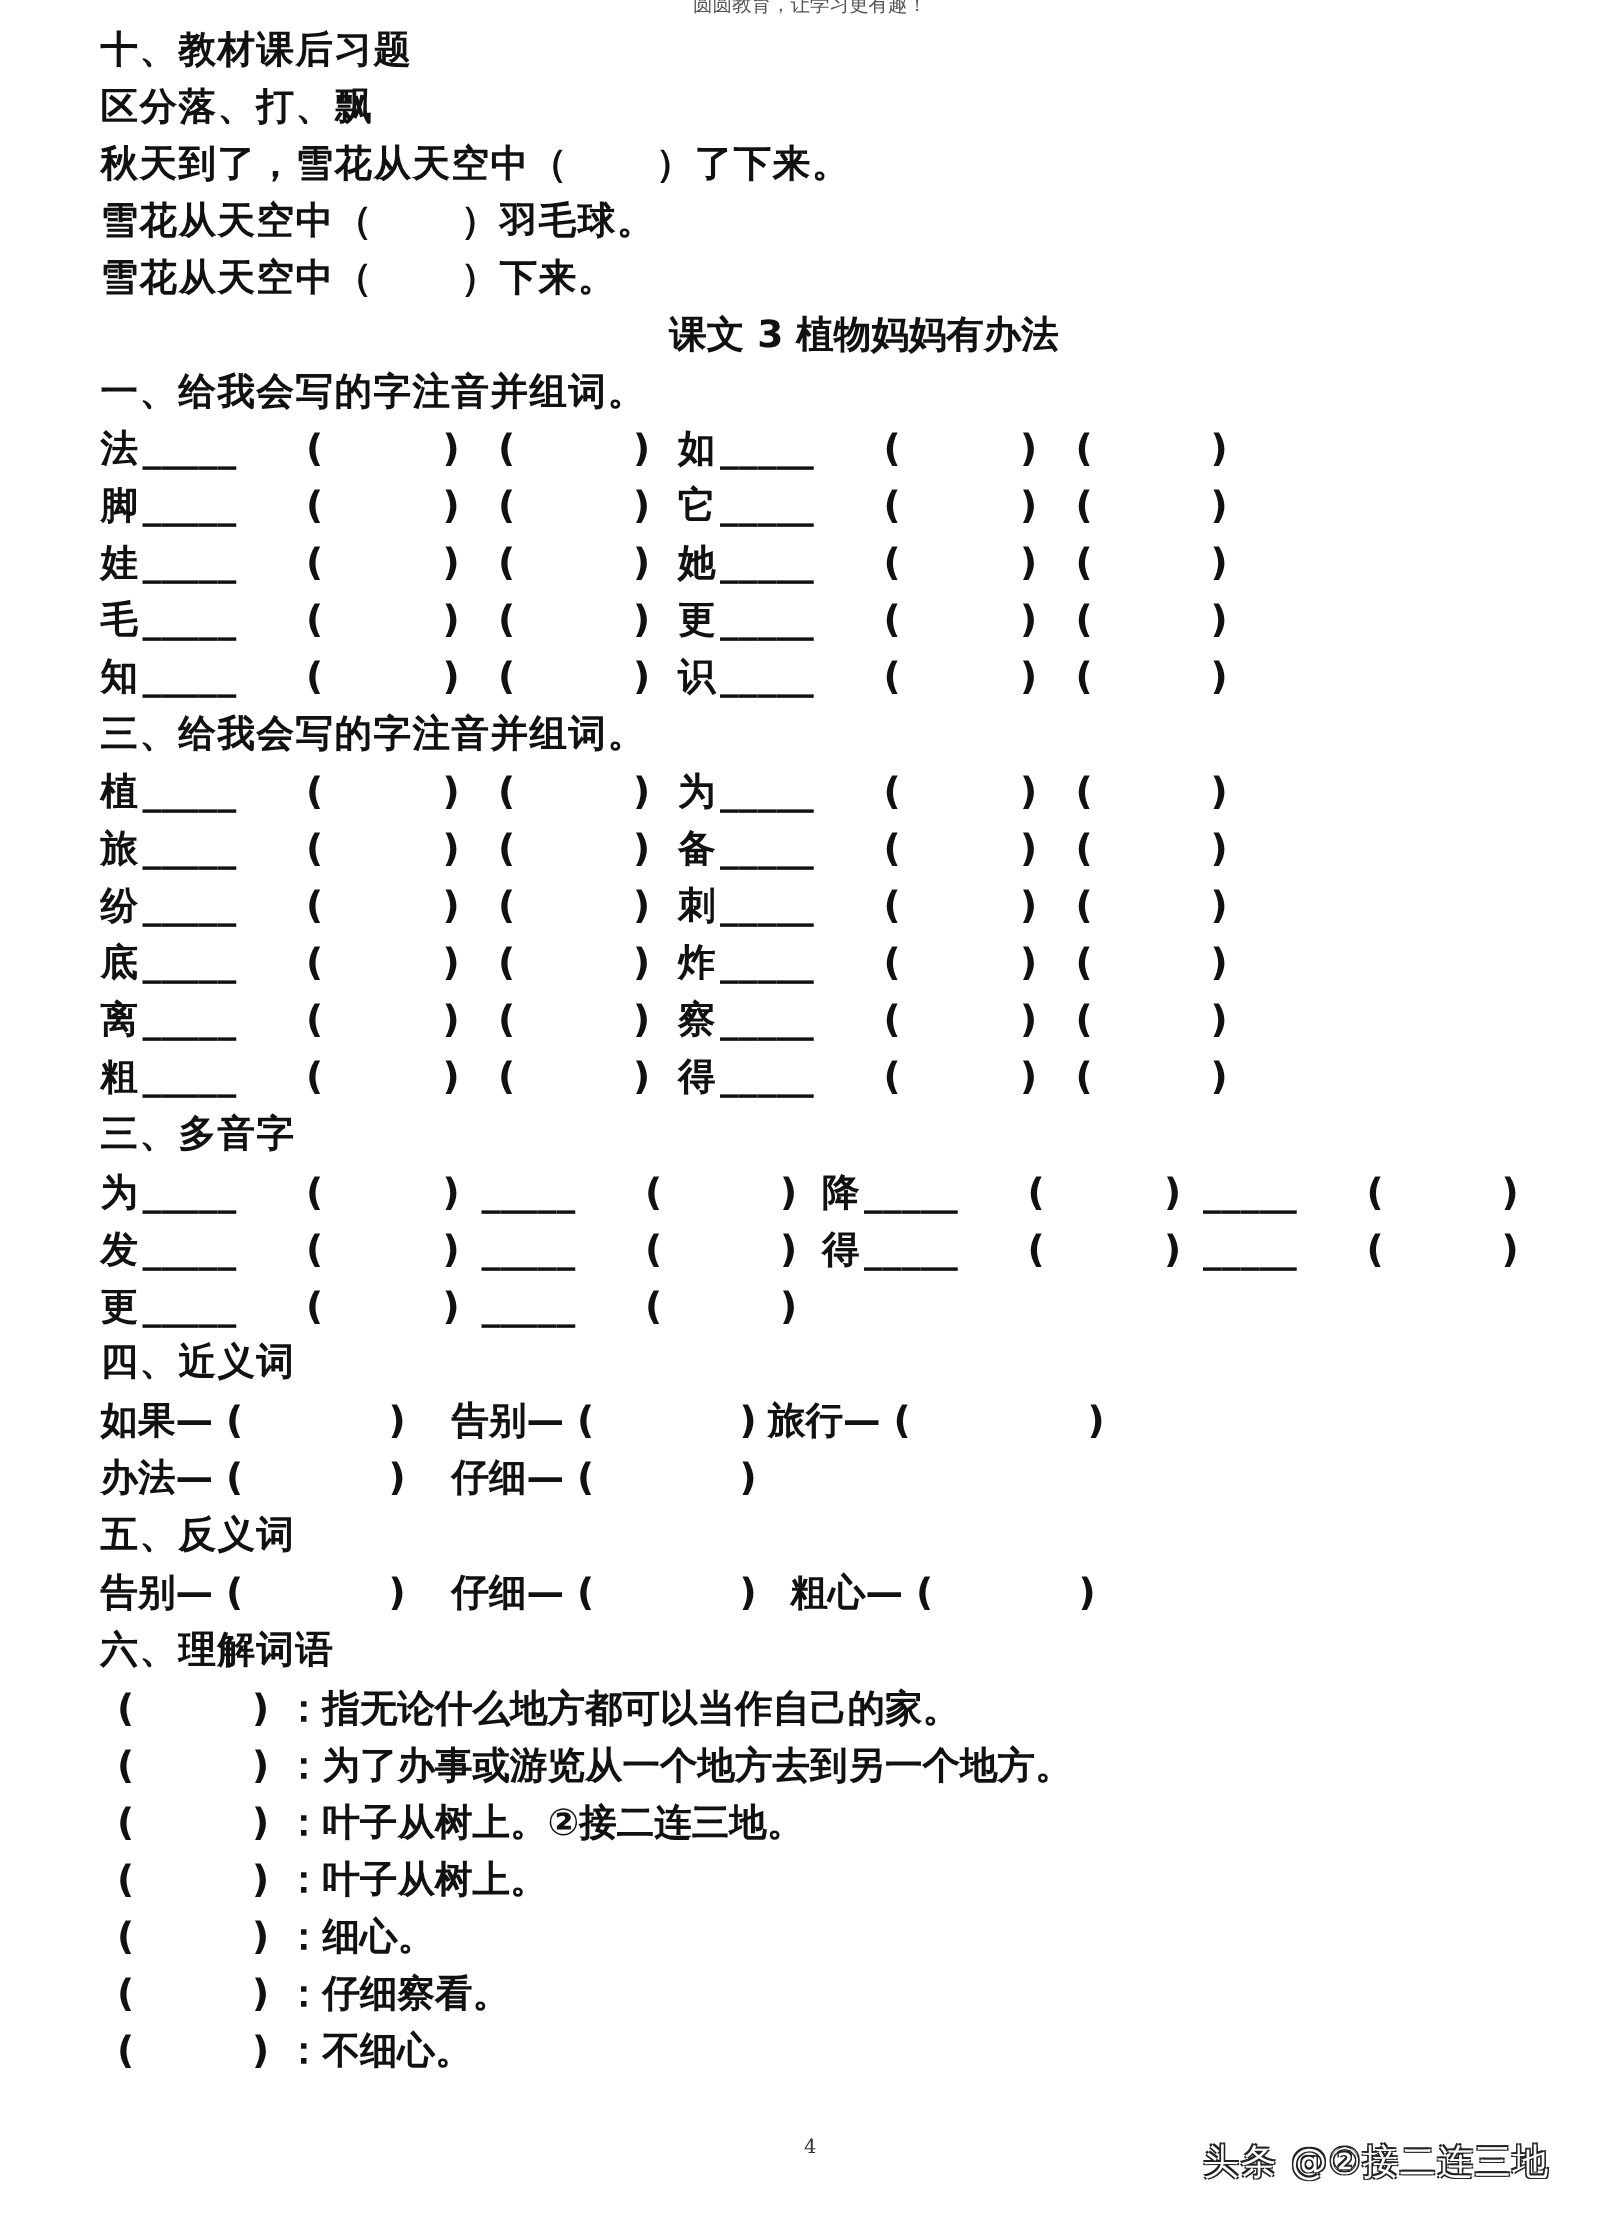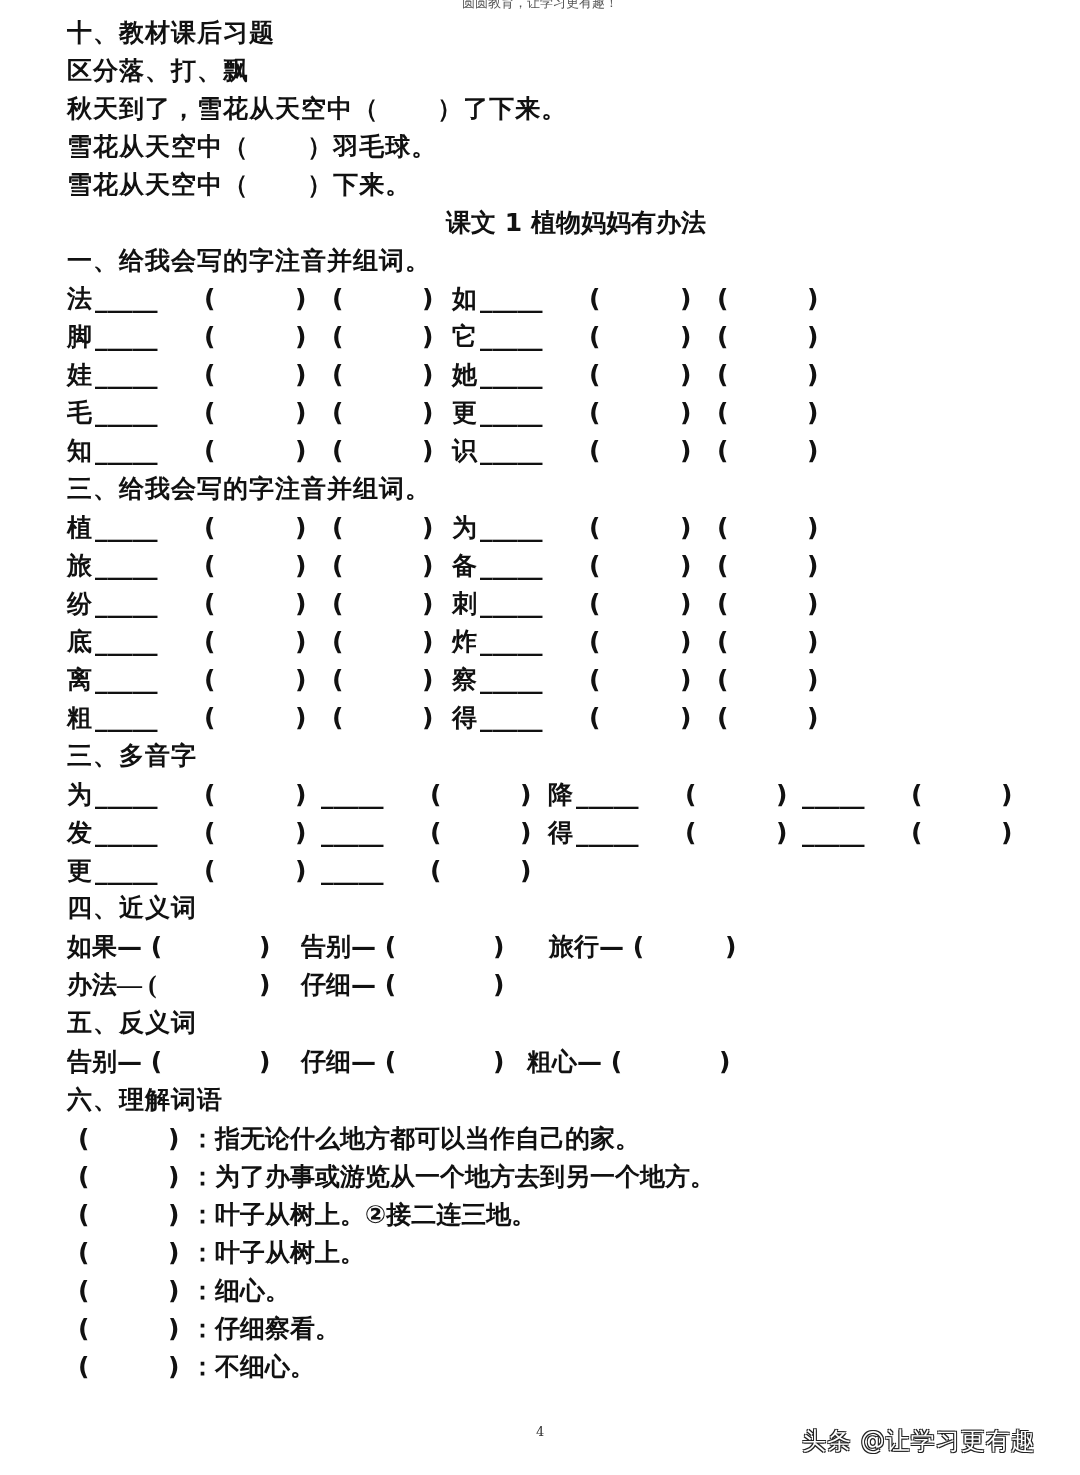--- a/index.html
+++ b/index.html
@@ -31,21 +31,21 @@
 <body>
 
 <div class="top-banner">圆圆教育，让学习更有趣！</div>
 
 <div class="line" style="top:18px">十、教材课后习题</div>
 <div class="line" style="top:56px">区分落、打、飘</div>
 <div class="line" style="top:94px">秋天到了，雪花从天空中（      ）了下来。</div>
 <div class="line" style="top:132px">雪花从天空中（      ）羽毛球。</div>
 <div class="line" style="top:170px">雪花从天空中（      ）下来。</div>
 
-<div class="center-title" style="top:208px">课文 1  植物妈妈有办法</div>
+<div class="center-title" style="top:208px">课文 3  植物妈妈有办法</div>
 
 <div class="line" style="top:246px">一、给我会写的字注音并组词。</div>
 <div id="s1">
     <div class="cell" style="left: 67px; top: 284px;">法</div>
     <div class="cell" style="left: 95px; top: 284px;">_____</div>
     <div class="cell" style="left: 204px; top: 284px;">(</div>
     <div class="cell" style="left: 295px; top: 284px;">)</div>
     <div style="position: absolute; left: 217px; top: 284px; width: 76px; height: 30px;"></div>
     <div class="cell" style="left: 332px; top: 284px;">(</div>
     <div class="cell" style="left: 422px; top: 284px;">)</div>
@@ -274,24 +274,24 @@
   </div>
 
 <div class="line" style="top:893px">四、近义词</div>
 <div id="syn">
     <div class="cell" style="left: 67px; top: 932px;">如果— (</div>
     <div class="cell" style="left: 259px; top: 932px;">)</div>
     <div style="position: absolute; left: 177px; top: 932px; width: 80px; height: 30px;"></div>
     <div class="cell" style="left: 301px; top: 932px;">告别— (</div>
     <div class="cell" style="left: 493px; top: 932px;">)</div>
     <div style="position: absolute; left: 411px; top: 932px; width: 80px; height: 30px;"></div>
-    <div class="cell" style="left: 549px; top: 932px;">旅行— (</div>
+    <div class="cell" style="left: 512px; top: 932px;">旅行— (</div>
     <div class="cell" style="left: 725px; top: 932px;">)</div>
     <div style="position: absolute; left: 643px; top: 932px; width: 80px; height: 30px;"></div>
-    <div class="cell" style="left: 67px; top: 970px; font-family: Liberation Serif, serif;">办法— (</div>
+    <div class="cell" style="left: 67px; top: 970px;">办法— (</div>
     <div class="cell" style="left: 259px; top: 970px;">)</div>
     <div style="position: absolute; left: 177px; top: 970px; width: 80px; height: 30px;"></div>
     <div class="cell" style="left: 301px; top: 970px;">仔细— (</div>
     <div class="cell" style="left: 493px; top: 970px;">)</div>
     <div style="position: absolute; left: 411px; top: 970px; width: 80px; height: 30px;"></div>
   </div>
 
 <div class="line" style="top:1008px">五、反义词</div>
 <div id="ant">
     <div class="cell" style="left: 67px; top: 1047px;">告别— (</div>
@@ -331,13 +331,13 @@
     <div class="cell" style="left: 168px; top: 1314px;">)</div>
     <div style="position: absolute; left: 92px; top: 1314px; width: 74px; height: 30px;"></div>
     <div class="cell" style="left: 190px; top: 1314px;">：仔细察看。</div>
     <div class="cell" style="left: 78px; top: 1352px;">(</div>
     <div class="cell" style="left: 168px; top: 1352px;">)</div>
     <div style="position: absolute; left: 92px; top: 1352px; width: 74px; height: 30px;"></div>
     <div class="cell" style="left: 190px; top: 1352px;">：不细心。</div>
   </div>
 
 <div class="page-num">4</div>
-<div class="watermark">头条 @让学习更有趣</div>
+<div class="watermark">头条 @②接二连三地</div>
 
 </body></html>

